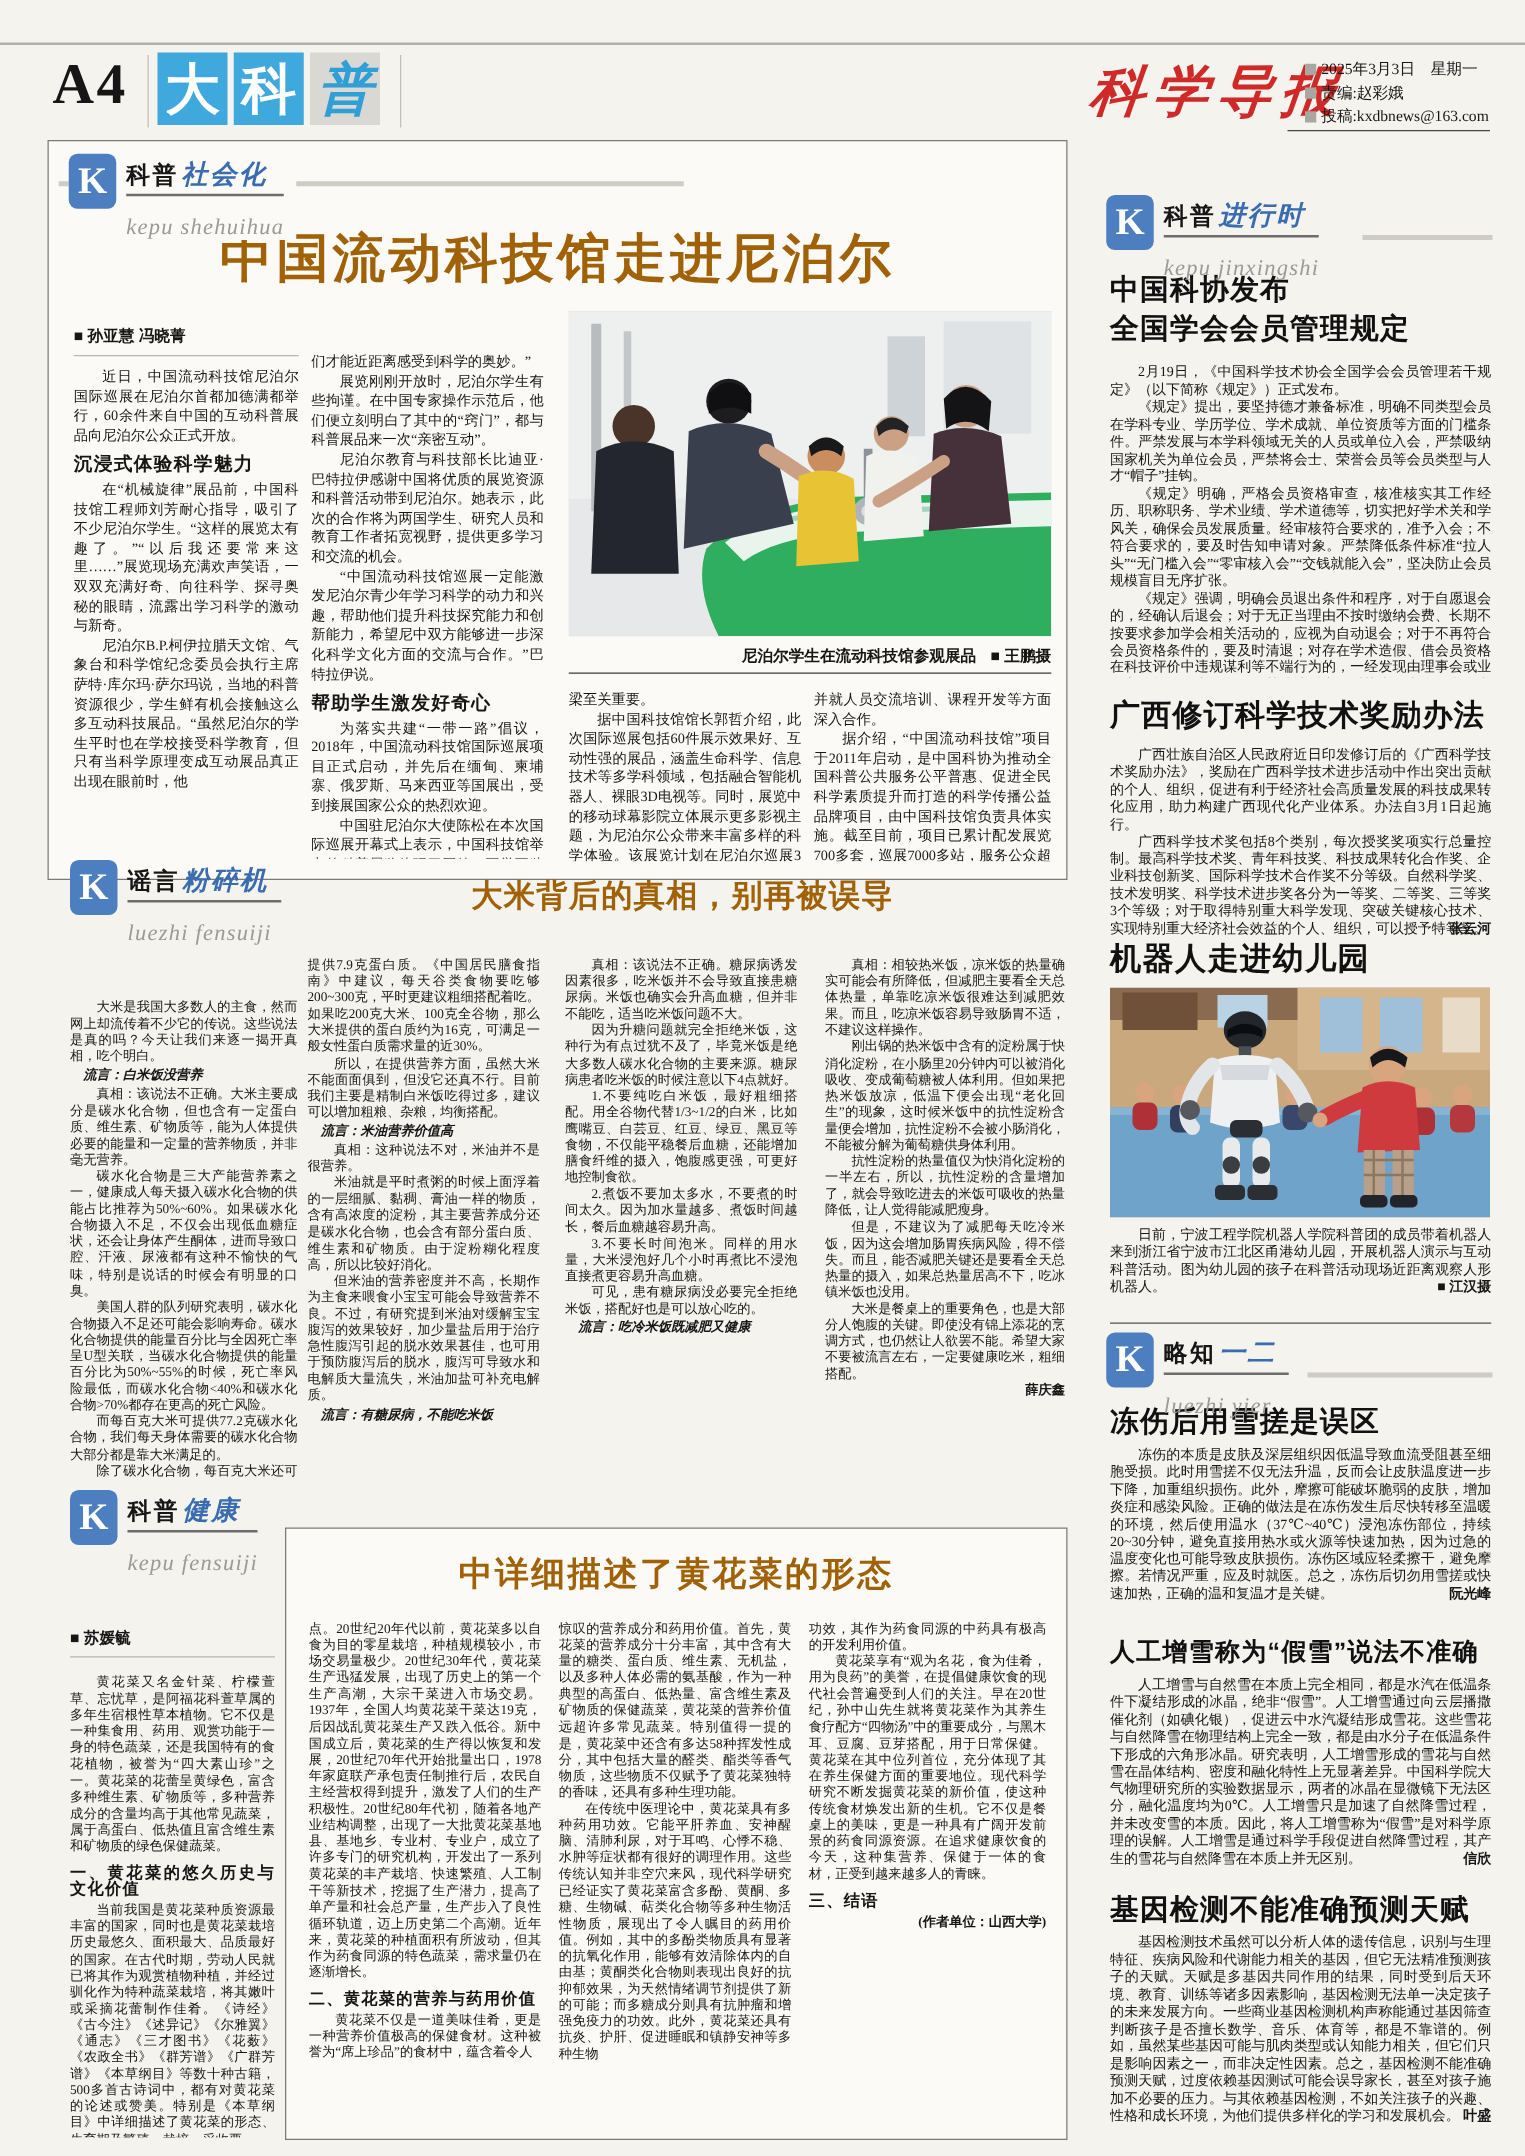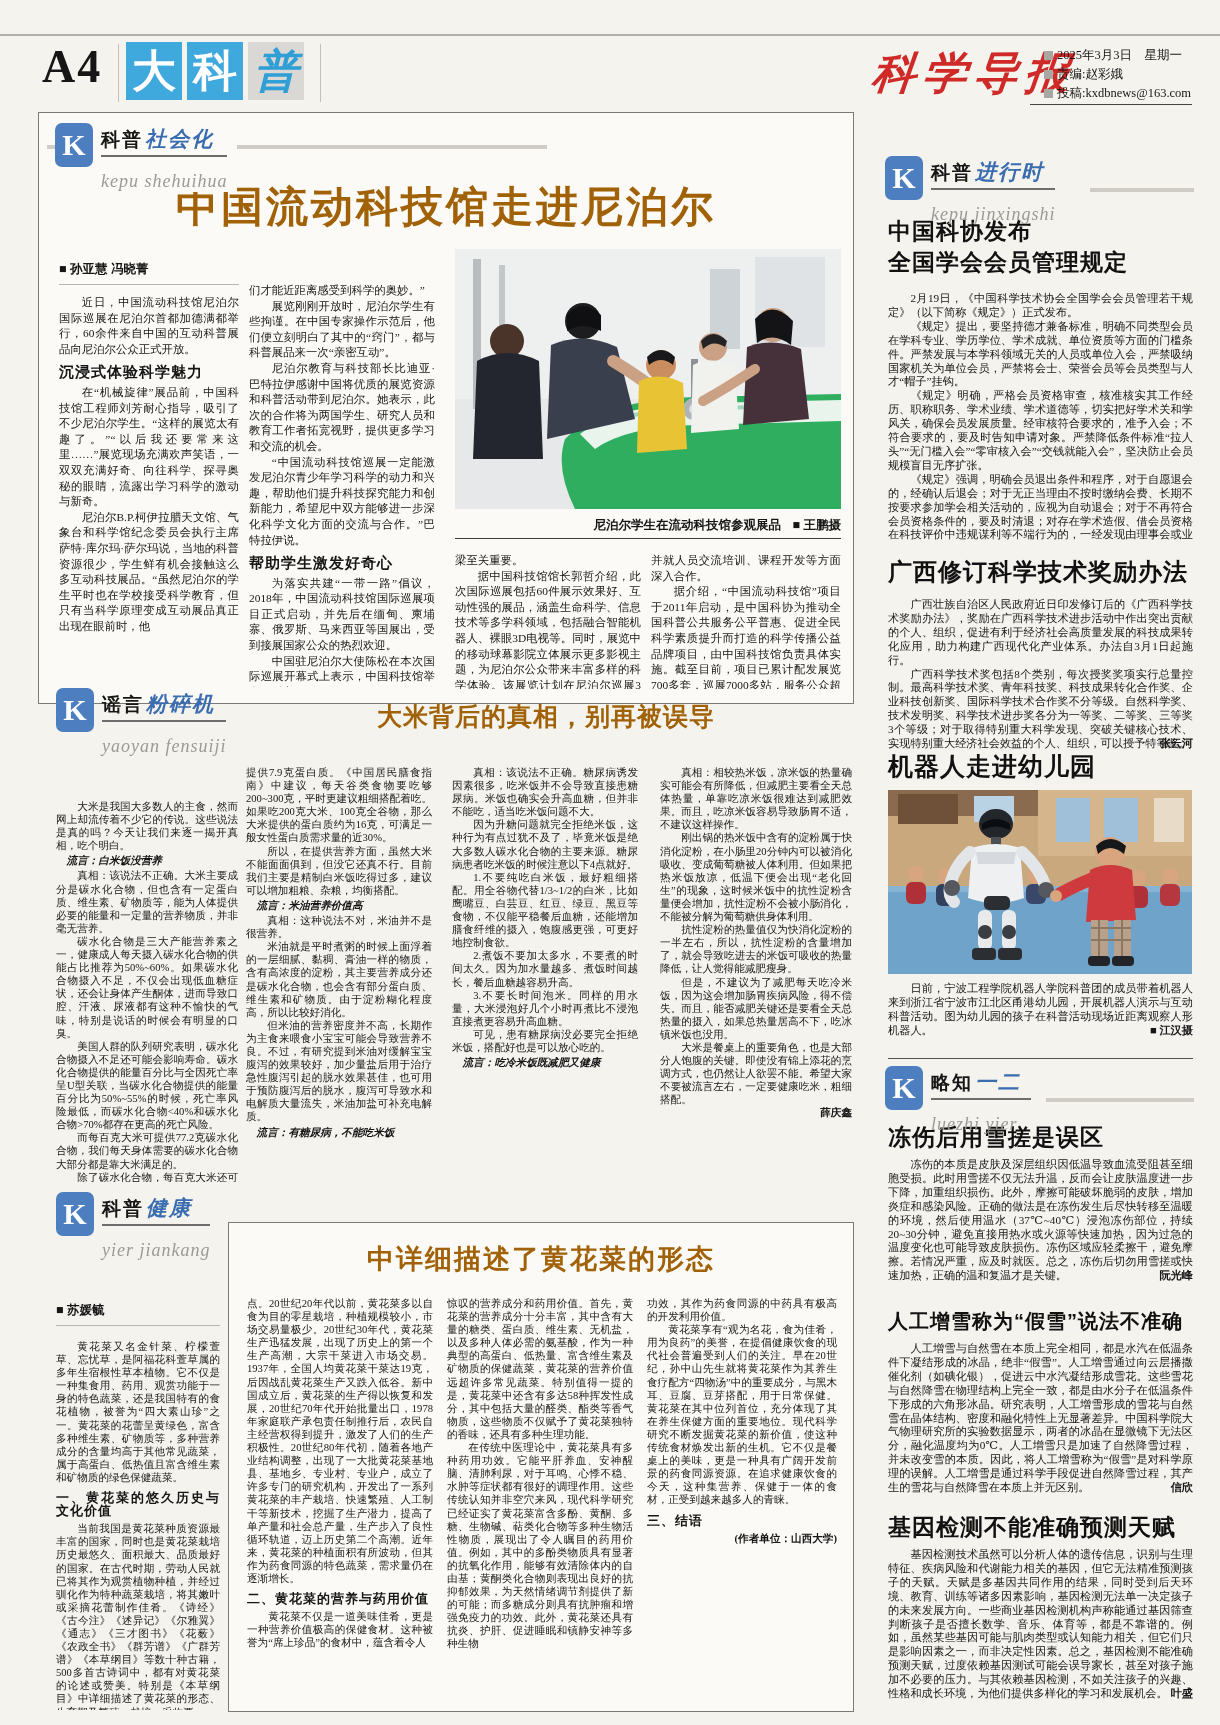--- a/index.html
+++ b/index.html
@@ -173,21 +173,21 @@
   </div>
 </div>
 
 <div class="badge" style="left:56px;top:688px;">
   <div class="ktile">K</div>
   <div class="btxt">
     <div class="bline">
       <span class="bblack">谣言</span>
       <span class="bblue">粉碎机</span>
     </div>
-    <span class="bpin">yaoyan fensuiji</span>
+    <span class="bpin">luezhi fensuiji</span>
   </div>
 </div>
 <div class="big-headline" style="left:240px;top:700px;width:612px;font-size:25px;letter-spacing:1px;">大米背后的真相，别再被误导</div>
 
 <div class="col tcol" style="left:56px;top:800px;width:182px;height:382px;">
   <p>大米是我国大多数人的主食，然而网上却流传着不少它的传说。这些说法是真的吗？今天让我们来逐一揭开真相，吃个明白。</p>
   <p class="r">流言：白米饭没营养</p>
   <p>真相：该说法不正确。大米主要成分是碳水化合物，但也含有一定蛋白质、维生素、矿物质等，能为人体提供必要的能量和一定量的营养物质，并非毫无营养。</p>
   <p>碳水化合物是三大产能营养素之一，健康成人每天摄入碳水化合物的供能占比推荐为50%~60%。如果碳水化合物摄入不足，不仅会出现低血糖症状，还会让身体产生酮体，进而导致口腔、汗液、尿液都有这种不愉快的气味，特别是说话的时候会有明显的口臭。</p>
   <p>美国人群的队列研究表明，碳水化合物摄入不足还可能会影响寿命。碳水化合物提供的能量百分比与全因死亡率呈U型关联，当碳水化合物提供的能量百分比为50%~55%的时候，死亡率风险最低，而碳水化合物&lt;40%和碳水化合物&gt;70%都存在更高的死亡风险。</p>
@@ -221,21 +221,21 @@
   <span class="author-line">薛庆鑫</span>
 </div>
 
 <div class="badge" style="left:56px;top:1192px;">
   <div class="ktile">K</div>
   <div class="btxt">
     <div class="bline">
       <span class="bblack">科普</span>
       <span class="bblue">健康</span>
     </div>
-    <span class="bpin">yier jiankang</span>
+    <span class="bpin">kepu fensuiji</span>
   </div>
 </div>
 <div class="byline sans" style="left:56px;top:1302px;width:164px;">■ 苏媛毓</div>
 <div class="col tcol" style="left:56px;top:1340px;width:164px;height:370px;">
   <p>黄花菜又名金针菜、柠檬萱草、忘忧草，是阿福花科萱草属的多年生宿根性草本植物。它不仅是一种集食用、药用、观赏功能于一身的特色蔬菜，还是我国特有的食花植物，被誉为“四大素山珍”之一。黄花菜的花蕾呈黄绿色，富含多种维生素、矿物质等，多种营养成分的含量均高于其他常见蔬菜，属于高蛋白、低热值且富含维生素和矿物质的绿色保健蔬菜。</p>
   <div class="sh">一、黄花菜的悠久历史与文化价值</div>
   <p>当前我国是黄花菜种质资源最丰富的国家，同时也是黄花菜栽培历史最悠久、面积最大、品质最好的国家。在古代时期，劳动人民就已将其作为观赏植物种植，并经过驯化作为特种蔬菜栽培，将其嫩叶或采摘花蕾制作佳肴。《诗经》《古今注》《述异记》《尔雅翼》《通志》《三才图书》《花薮》《农政全书》《群芳谱》《广群芳谱》《本草纲目》等数十种古籍，500多首古诗词中，都有对黄花菜的论述或赞美。特别是《本草纲目》中详细描述了黄花菜的形态、生育期及繁殖、栽培、采收要</p>
 </div>
 
 <div class="boxed" style="left:228px;top:1222px;width:624px;height:488px;">

